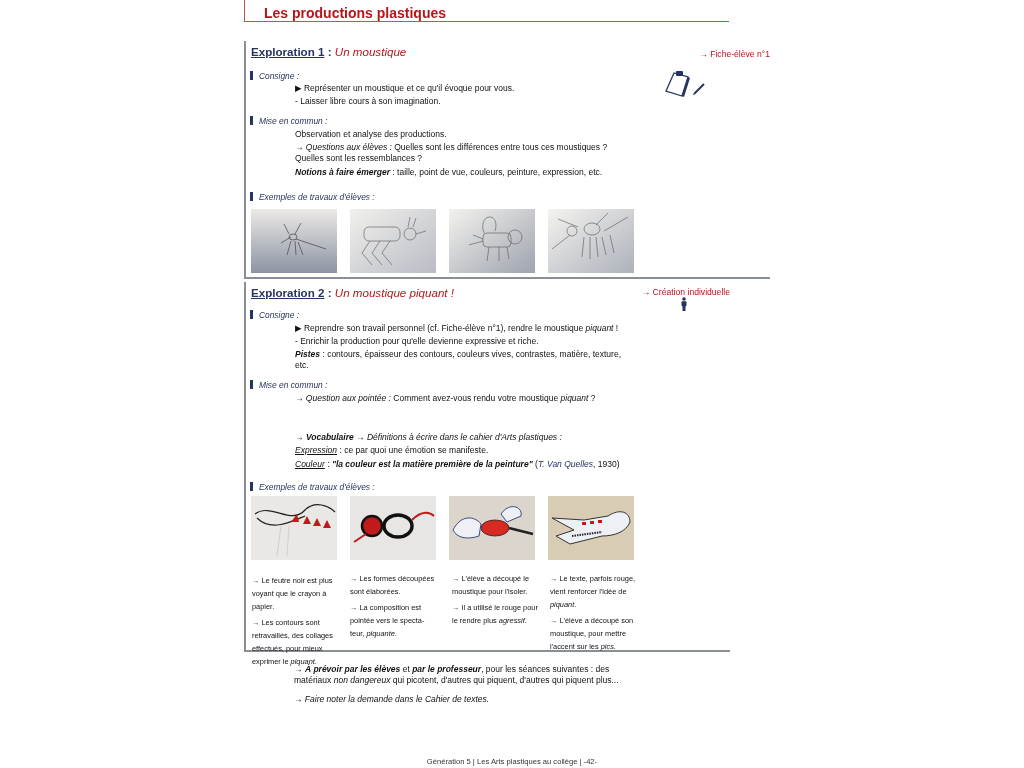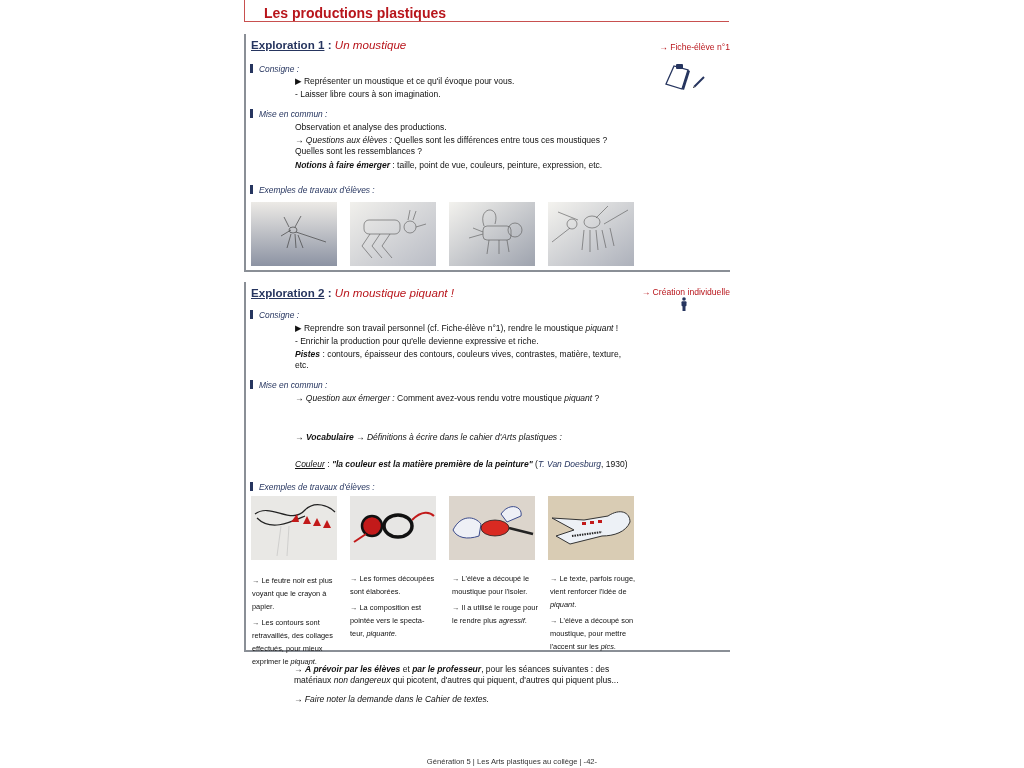--- a/index.html
+++ b/index.html
@@ -3,21 +3,21 @@
 <meta charset="utf-8">
 <style>
   html, body { margin:0; padding:0; background:#ffffff; }
   body { width:1024px; height:768px; position:relative; overflow:hidden;
          font-family:"Liberation Sans", sans-serif; color:#111; font-size:8.6px; }
   .page-title-bar { position:absolute; left:244px; top:0; width:484px; height:21px;
          border-left:1px solid #c8504f; border-bottom:1px solid #c8504f; }
   .page-title { position:absolute; left:19px; top:5px; font-size:14px; font-weight:bold; color:#b8151b; }
 
   .section { position:absolute; left:244px; width:484px; border-left:2px solid #8a8f96; border-bottom:2px solid #8a8f96; }
-  .sec1 { top:34px; height:236px; }
+  .sec1 { top:41px; height:236px;padding-left:40px; }
   .sec2 { top:282px; height:368px; }
 
   .expl-title { position:absolute; left:5px; font-size:11.6px; }
   .expl-title .lbl { color:#26355f; font-weight:bold; text-decoration:underline; }
   .expl-title .colon { color:#26355f; font-weight:bold; }
   .expl-title .sub { color:#b8151b; font-style:italic; }
 
   .side-link { position:absolute; right:0; font-size:8.6px; color:#b8151b; white-space:nowrap; }
 
   .sub-head { position:absolute; left:4px; font-size:8.4px; font-style:italic; color:#26355f; }
@@ -150,23 +150,24 @@
         <rect x="2.5" y="9" width="3" height="5" fill="#26355f"></rect>
       </svg>
   </div>
 
   <div class="sub-head" style="top:28px;">Consigne :</div>
   <div class="txt" style="top:41px;"><span>▶ Reprendre son travail personnel (cf. Fiche-élève n°1), rendre le moustique </span><i>piquant</i><span> !</span></div>
   <div class="txt" style="top:67px;"><b><i>Pistes</i></b><span> : contours, épaisseur des contours, couleurs vives, contrastes, matière, texture, etc.</span></div>
   <div class="txt" style="top:54px;">- Enrichir la production pour qu'elle devienne expressive et riche.</div>
 
   <div class="sub-head" style="top:98px;">Mise en commun :</div>
-  <div class="txt" style="top:111px;"><i>→ Question aux émerger :</i><span> Comment avez-vous rendu votre moustique </span><i>piquant</i><span> ?</span></div>
+  <div class="txt" style="top:111px;"><i>→ Question aux pointée :</i><span> Comment avez-vous rendu votre moustique </span><i>piquant</i><span> ?</span></div>
   <div class="txt" style="top:150px;"><span>→ </span><b><i>Vocabulaire</i></b><i> → Définitions à écrire dans le cahier d'Arts plastiques :</i></div>
-  <div class="txt" style="top:177px;"><i><u>Couleur</u></i><span> : </span><b><i>"la couleur est la matière première de la peinture"</i></b><span> (</span><i class="blue">T. Van Doesburg</i><span>, 1930)</span></div>
+  <div class="txt" style="top:163px;"><i><u>Expression</u></i><span> : ce par quoi une émotion se manifeste.</span></div>
+  <div class="txt" style="top:177px;"><i><u>Couleur</u></i><span> : </span><b><i>"la couleur est la matière première de la peinture"</i></b><span> (</span><i class="blue">T. Van Quelles</i><span>, 1930)</span></div>
 
   <div class="sub-head" style="top:200px;">Exemples de travaux d'élèves :</div>
 
   <div class="thumb" style="left:5px; top:214px;">
     <svg width="86" height="64">
         <rect width="86" height="64" fill="#e9e8e5"></rect>
       <g stroke="#222" stroke-width="1.2" fill="none">
           <path d="M4 18 C20 6 40 30 54 14 C64 4 78 10 84 16"></path>
           <path d="M6 22 C20 36 40 26 54 20"></path>
         </g>

